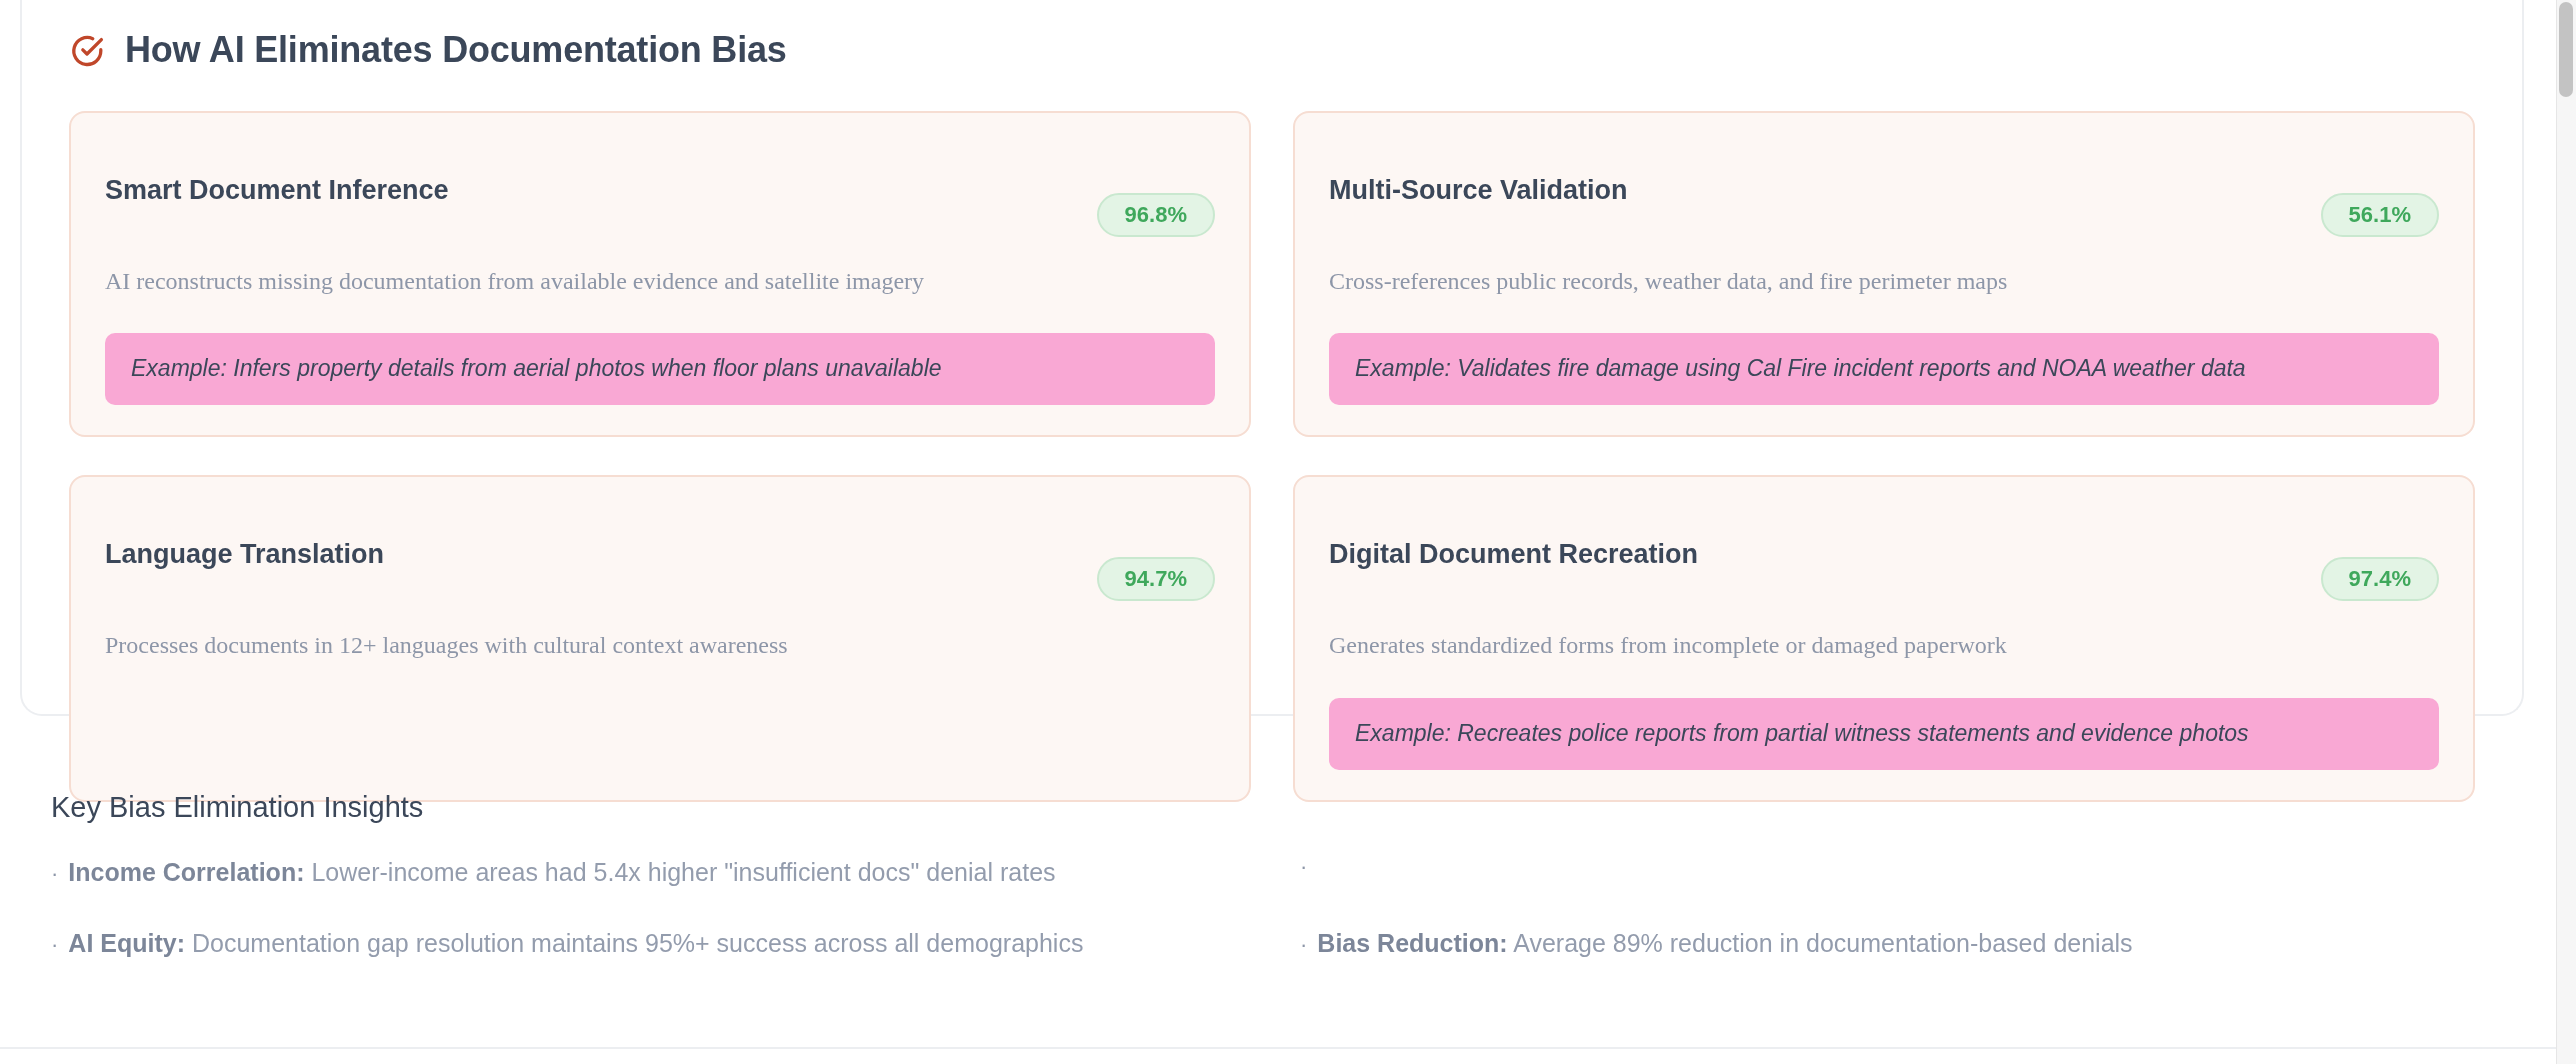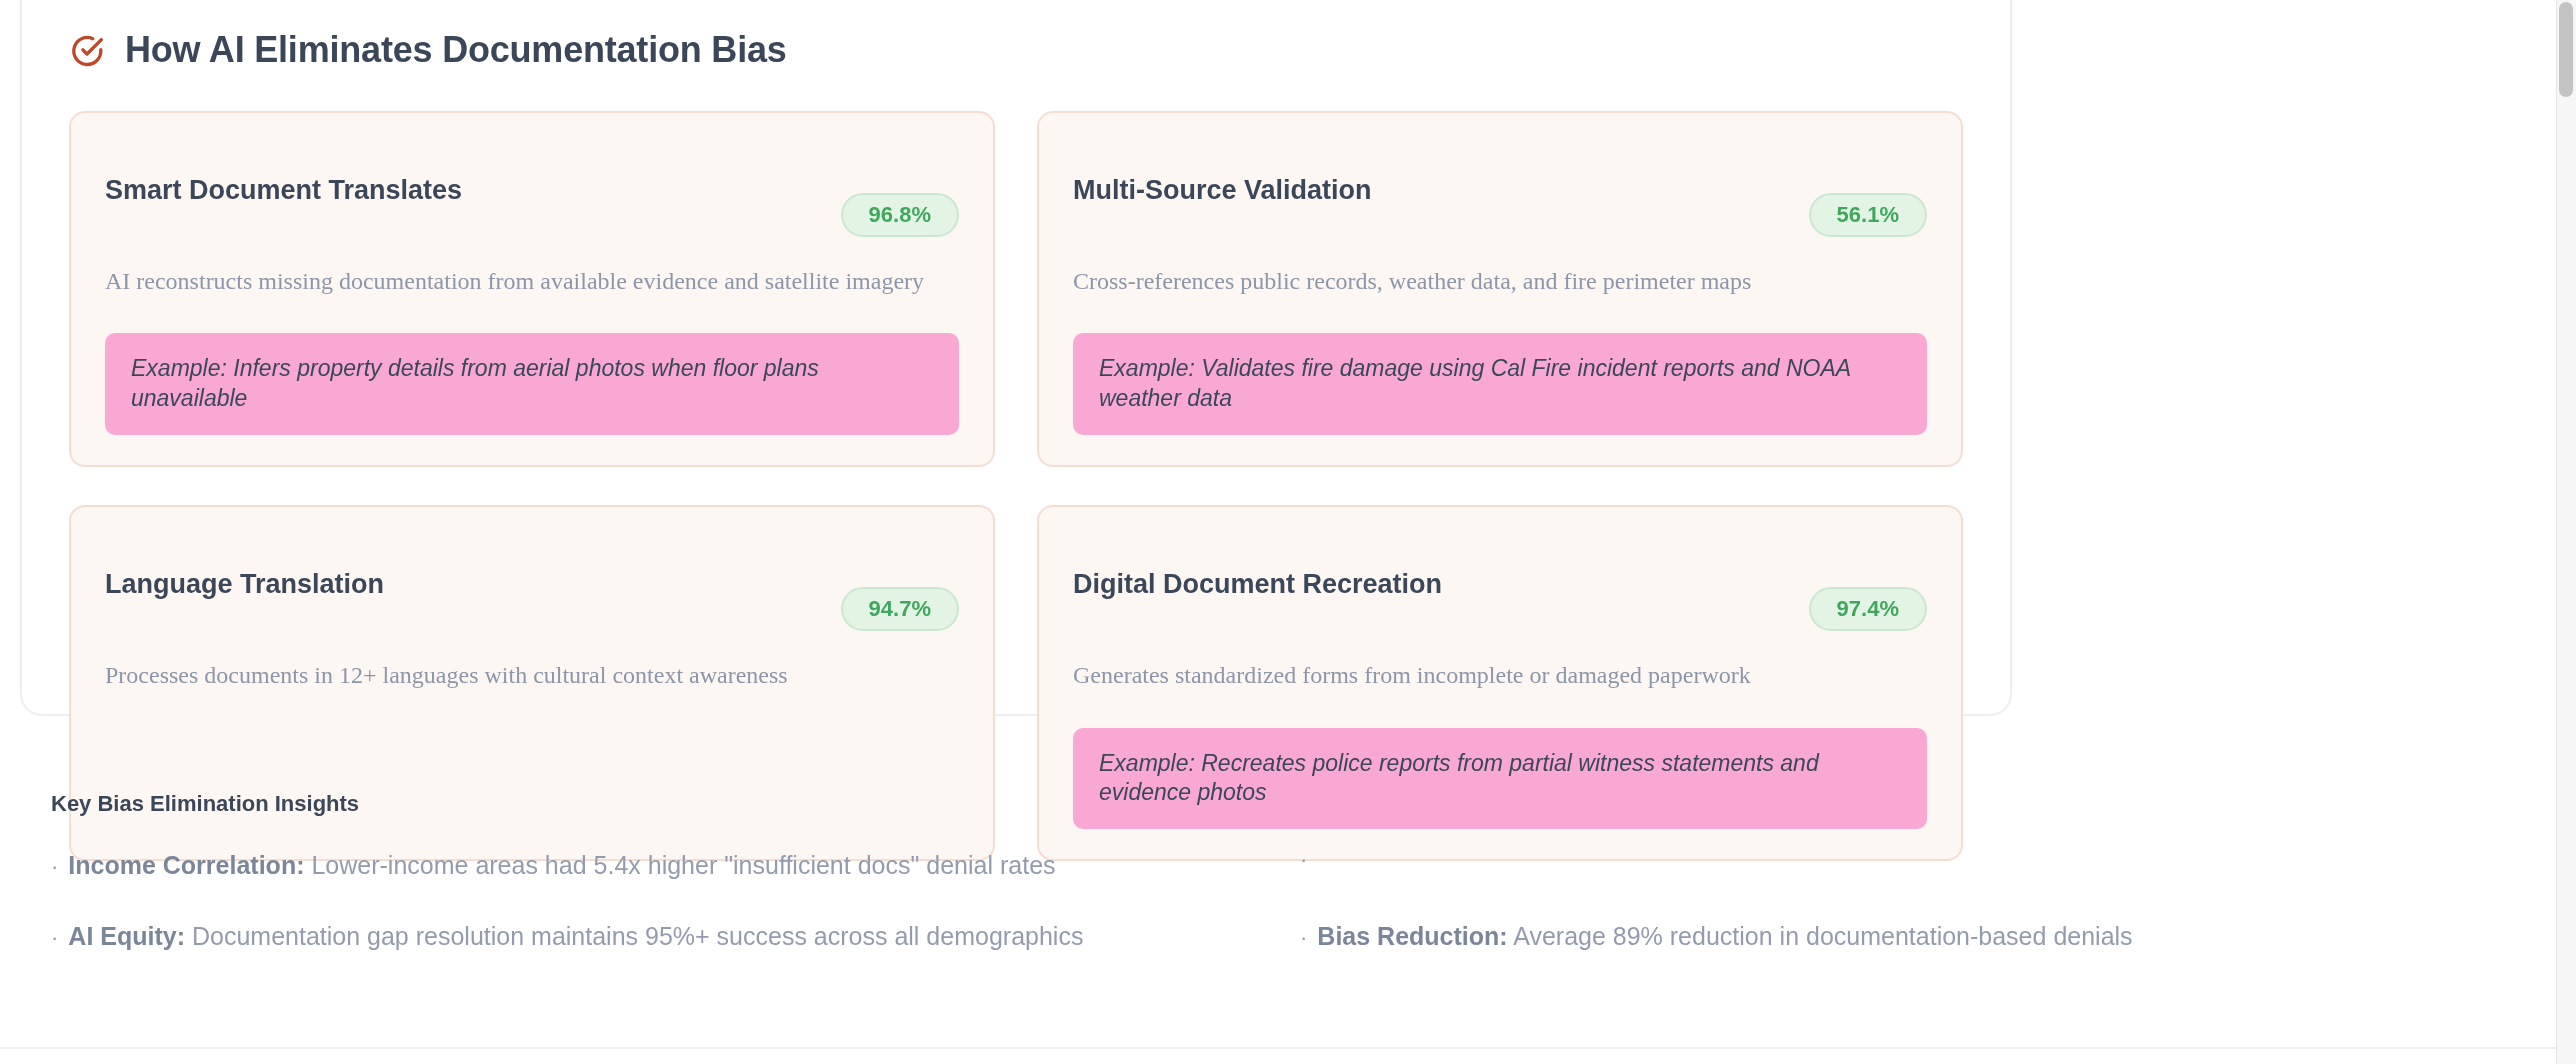--- a/index.html
+++ b/index.html
@@ -18,21 +18,21 @@
     height: 1064px;
     background: #ffffff;
     overflow: hidden;
   }
 
   
   .panel {
     position: absolute;
     left: 20px;
     top: 0px;
-    width: 1992px;
+    width: 2504px;
     height: 716px;
     border: 2px solid #eceef1;
     border-top: none;
     border-radius: 0 0 22px 22px;
     background: #ffffff;
   }
 
   
   .panel-header {
     display: flex;
@@ -120,22 +120,22 @@
 
   
   .insights {
     position: absolute;
     left: 51px;
     top: 791px;
     width: 2443px;
   }
 
   .insights-title {
-    font-size: 22px;
-    font-weight: bold;
+    font-size: 29px;
+    font-weight: normal;
     color: #3b4759;
     margin-bottom: 32px;
   }
 
   .insights-grid {
     display: grid;
     grid-template-columns: 1fr 1fr;
     column-gap: 55px;
     row-gap: 38px;
   }
@@ -205,21 +205,21 @@
           <polyline points="21.6 4.4 12 14 9.2 11.2"></polyline>
         </svg>
       </span>
       <h1 class="panel-title">How AI Eliminates Documentation Bias</h1>
     </header>
 
     <div class="card-grid">
 
       <article class="card">
         <div class="card-top">
-          <h2 class="card-title">Smart Document Translates</h2>
+          <h2 class="card-title">Smart Document Inference</h2>
           <span class="badge">96.8%</span>
         </div>
         <p class="card-desc">AI reconstructs missing documentation from available evidence and satellite imagery</p>
         <div class="card-example">Example: Infers property details from aerial photos when floor plans unavailable</div>
       </article>
 
       <article class="card">
         <div class="card-top">
           <h2 class="card-title">Multi-Source Validation</h2>
           <span class="badge">56.1%</span>

